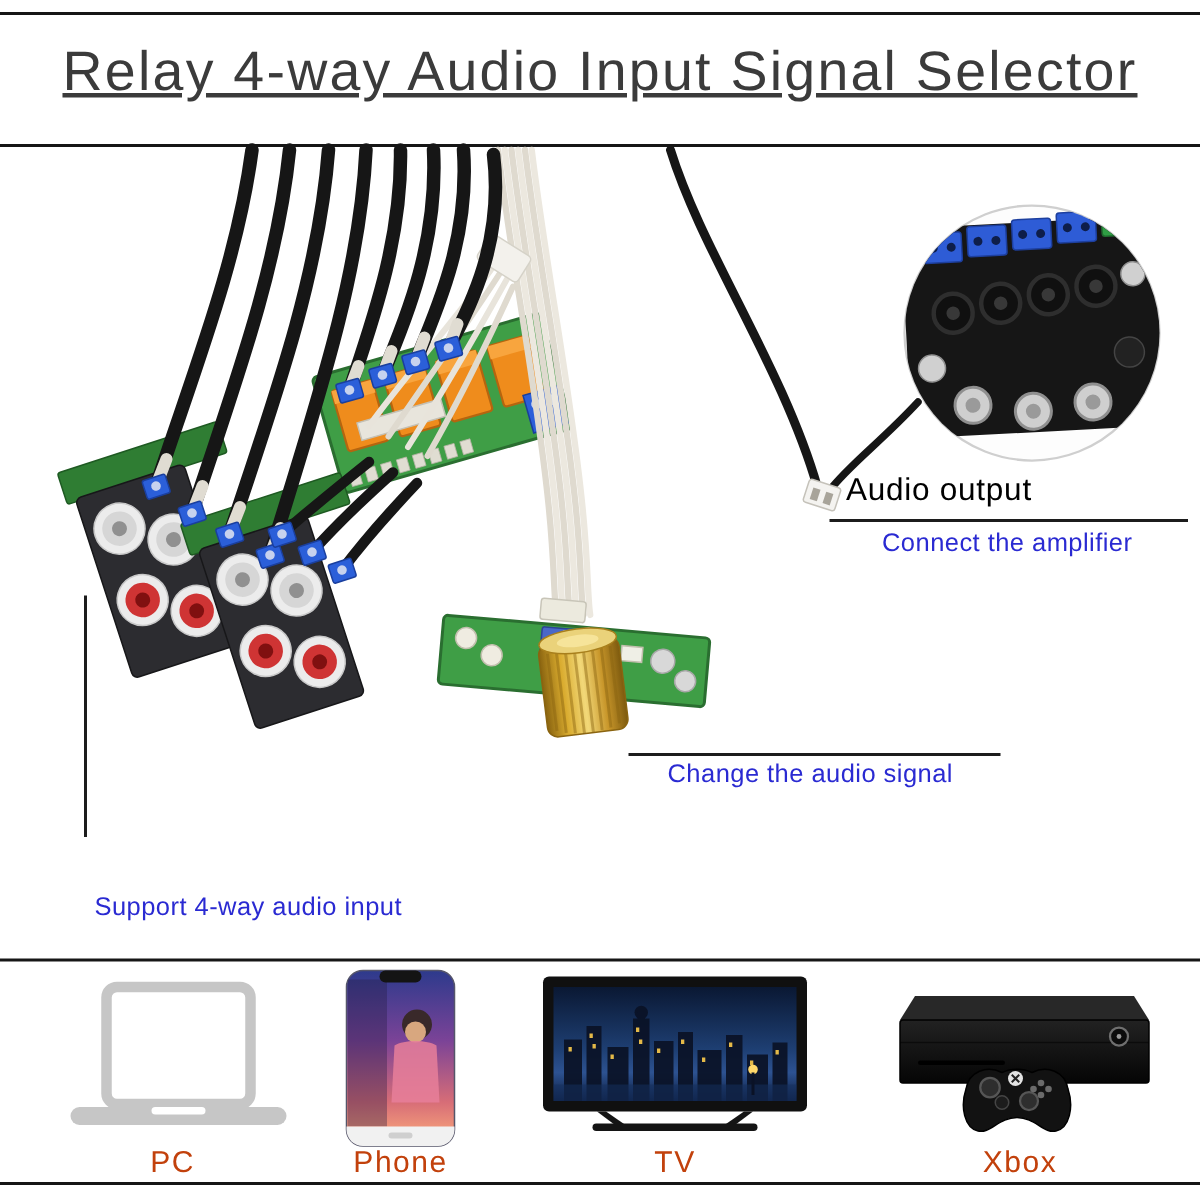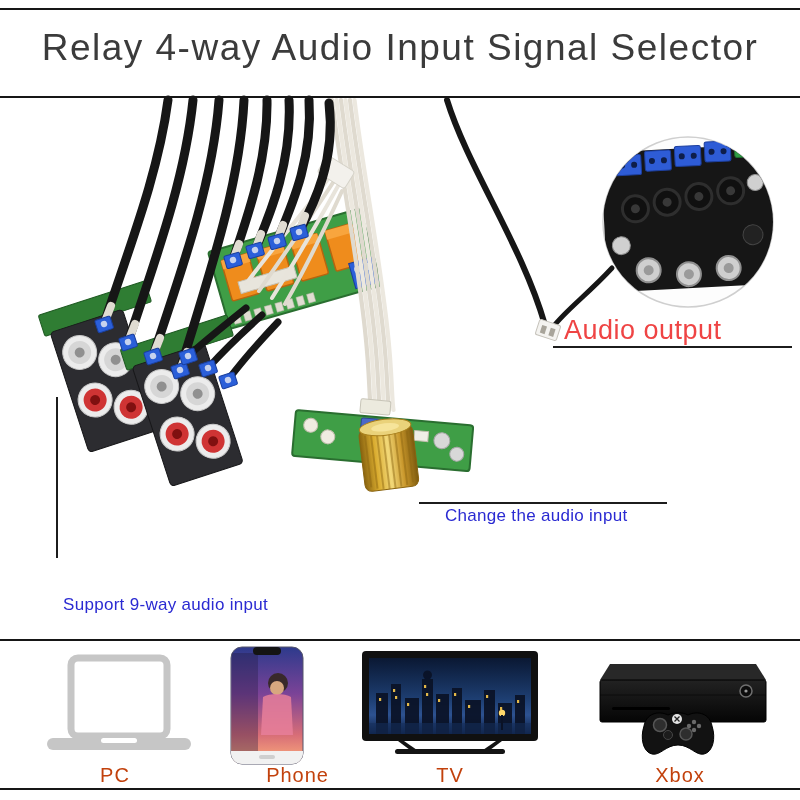--- a/index.html
+++ b/index.html
@@ -1,26 +1,26 @@
 <!DOCTYPE html>
 <html><head>
 <meta charset="utf-8">
 <style>
   html,body{margin:0;padding:0;background:#ffffff;}
   .canvas{position:relative;width:800px;height:800px;background:#ffffff;overflow:hidden;
           font-family:"Liberation Sans",sans-serif;}
   svg.scene{position:absolute;left:0;top:0;}
   .title{position:absolute;top:27px;left:0;width:800px;text-align:center;
-         font-size:37px;color:#3b3b3b;letter-spacing:1.5px;font-weight:400;}
-  .callout-label{position:absolute;font-size:27px;color:#ef4444;letter-spacing:0.5px;}
+         font-size:37px;color:#3b3b3b;letter-spacing:1.5px;font-weight:400;text-decoration:underline;}
+  .callout-label{position:absolute;font-size:21px;color:#000000;letter-spacing:0.5px;}
   .callout-sub{position:absolute;font-size:17px;color:#2a2ad2;letter-spacing:0.3px;}
   .device-label{position:absolute;top:764px;font-size:20px;color:#c2410c;
                 text-align:center;letter-spacing:1px;}
   #dev-pc{left:40px;width:150px;}
-  #dev-phone{left:205px;width:124px;text-align:right;}
+  #dev-phone{left:205px;width:124px;}
   #dev-tv{left:365px;width:170px;}
   #dev-xbox{left:595px;width:170px;}
   #ao-label{left:564px;top:315px;}
   #ao-sub{left:588px;top:352px;}
   #fs-label{left:448px;top:473px;}
   #fs-sub{left:445px;top:506px;}
   #ai-label{left:66px;top:561px;}
   #ai-sub{left:63px;top:595px;}
 </style>
 </head>
@@ -375,23 +375,24 @@
           <circle cx="56" cy="20" r="2.2" fill="#6a6a6a"></circle>
       <circle cx="39" cy="9" r="5" fill="#e4e4e4"></circle>
       <path d="M36.5,6.5 L41.5,11.5 M41.5,6.5 L36.5,11.5" stroke="#222222" stroke-width="1.3"></path>
     </g>
   </g>
 </svg>
 
 <div class="title">Relay 4-way Audio Input Signal Selector</div>
 
 <div id="ao-label" class="callout-label">Audio output</div>
-
-<div id="fs-sub" class="callout-sub">Change the audio input</div>
-
-<div id="ai-sub" class="callout-sub">Support 9-way audio input</div>
+<div id="ao-sub" class="callout-sub">Connect the amplifier</div>
+
+<div id="fs-sub" class="callout-sub">Change the audio signal</div>
+
+<div id="ai-sub" class="callout-sub">Support 4-way audio input</div>
 
 <div id="dev-pc" class="device-label">PC</div>
 <div id="dev-phone" class="device-label">Phone</div>
 <div id="dev-tv" class="device-label">TV</div>
 <div id="dev-xbox" class="device-label">Xbox</div>
 
 </div>
 
 </body></html>

